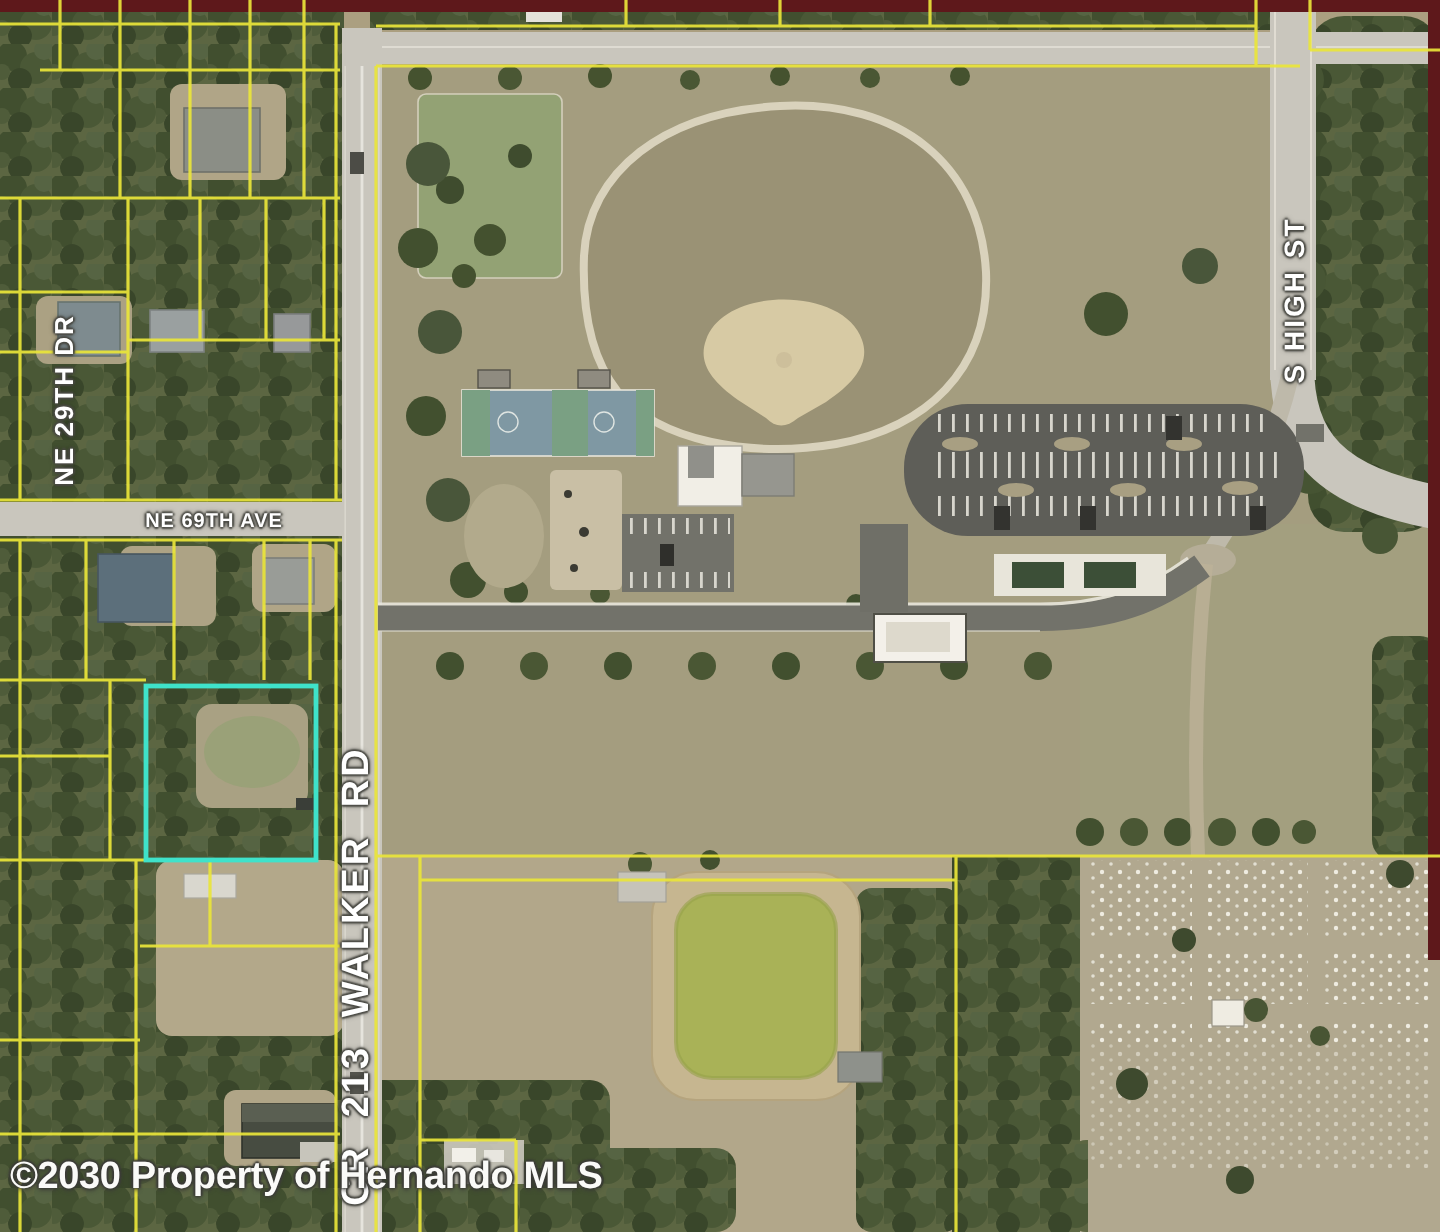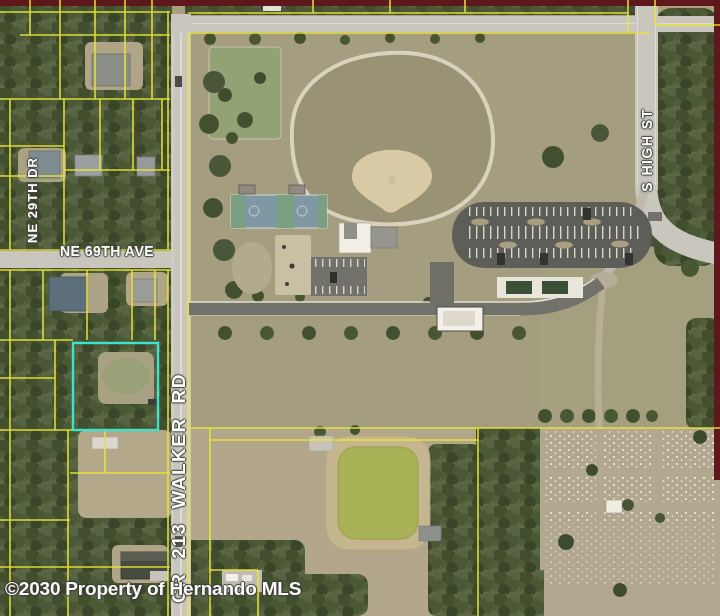--- a/index.html
+++ b/index.html
@@ -5,21 +5,21 @@
   html,body{margin:0;padding:0;background:#fff;font-family:"Liberation Sans",sans-serif;}
   #map-frame{position:relative;width:720px;height:616px;overflow:hidden;background:#ab9f80;}
   #map-frame svg{position:absolute;left:0;top:0;display:block;}
   .street-label{
     position:absolute;white-space:nowrap;color:#fff;font-weight:700;
     text-shadow:-1px 0 1px #4a4a44,1px 0 1px #4a4a44,0 -1px 1px #4a4a44,0 1px 1px #4a4a44,0 0 3px rgba(0,0,0,.45);
     transform:translate(-50%,-50%);letter-spacing:1.5px;user-select:none;
   }
   .street-label.vert{transform:translate(-50%,-50%) rotate(-90deg);}
   #label-ne29{left:32px;top:200px;font-size:13px;letter-spacing:1px;}
-  #label-ne69{left:107px;top:251px;font-size:14px;letter-spacing:.5px;}
+  #label-ne69{left:107px;top:261px;font-size:10px;letter-spacing:.5px;}
   #label-cr213{left:179px;top:488px;font-size:19px;word-spacing:7px;}
   #label-shigh{left:647px;top:150px;font-size:14px;}
   #watermark{
     position:absolute;left:5px;top:578px;font-size:19px;font-weight:700;color:#fafaf8;
     letter-spacing:-.2px;
     text-shadow:-1px 0 1px #3c3c38,1px 0 1px #3c3c38,0 -1px 1px #3c3c38,0 1px 2px #3c3c38;
     user-select:none;
   }
 </style>
 </head>

